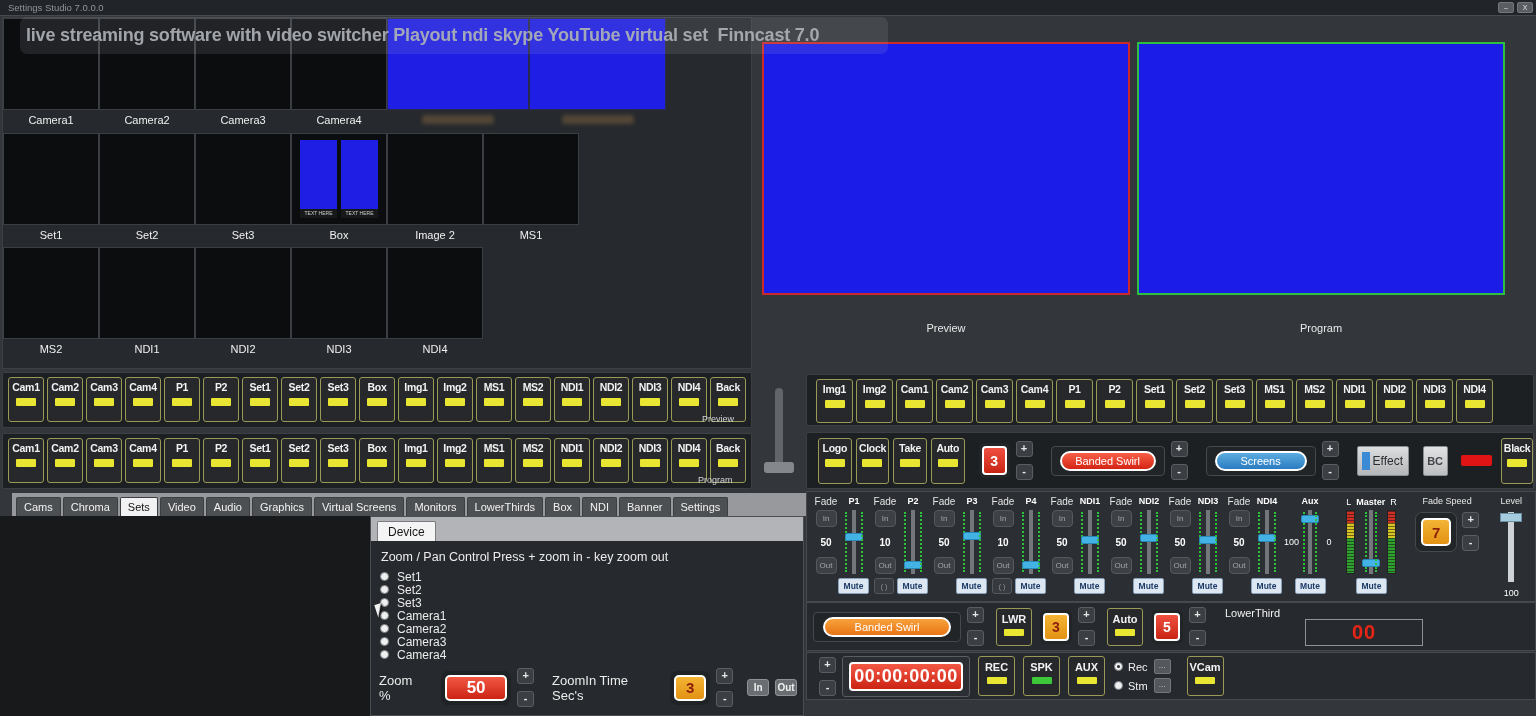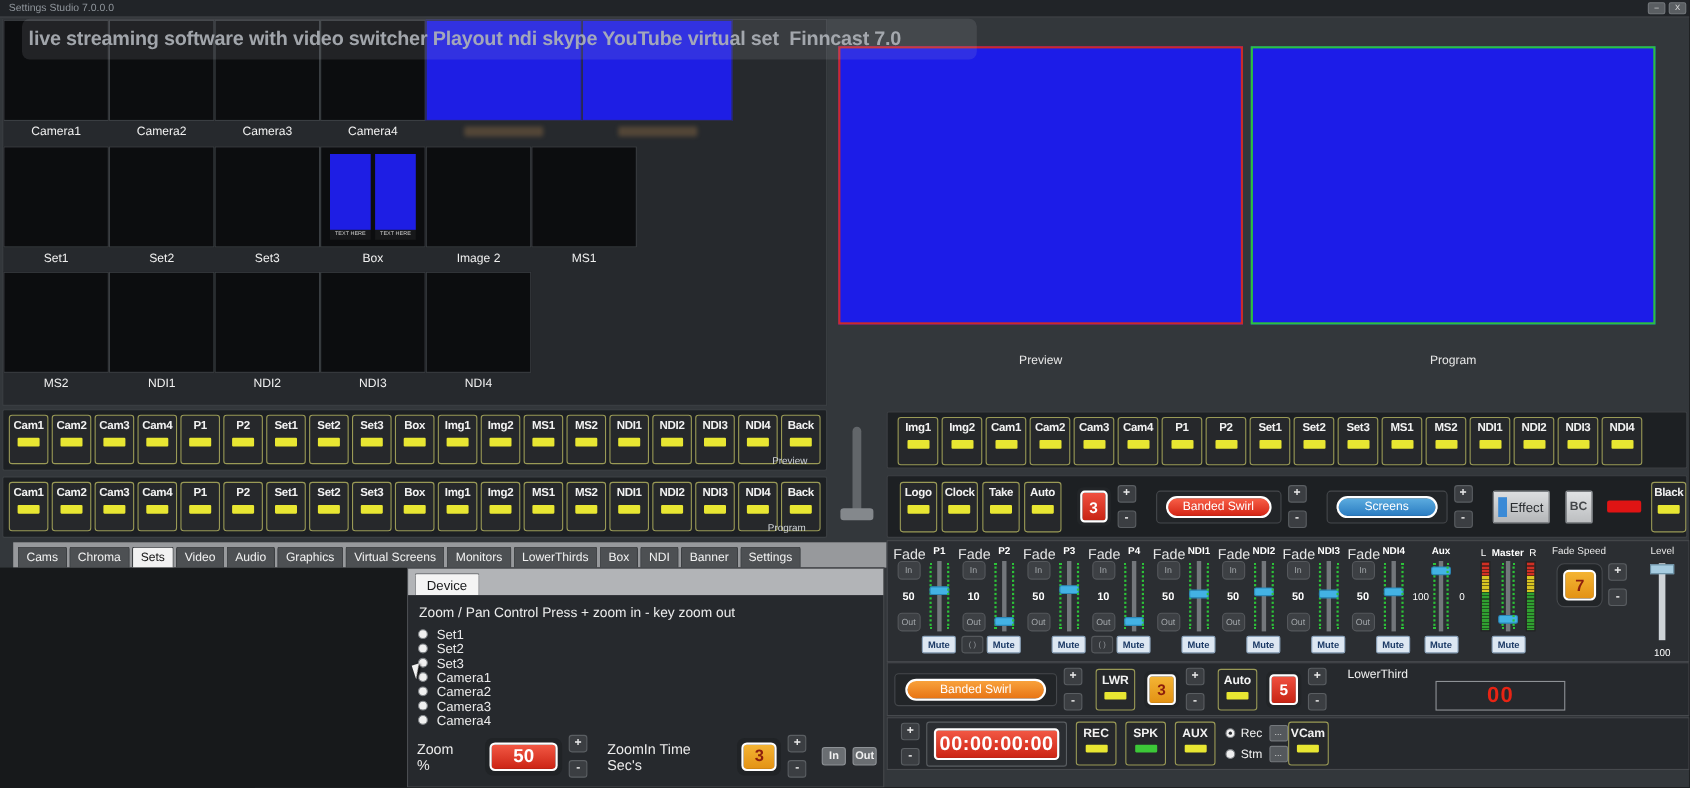--- a/index.html
+++ b/index.html
@@ -141,21 +141,21 @@
     color:#f0f0f0; font-size:10px; display:flex; align-items:center; justify-content:center; font-weight:bold; }
   .cursor { position:absolute; left:376px; top:603px; width:0; height:0; z-index:50;
     border-left:7px solid #f2f2f2; border-right:5px solid transparent; border-bottom:13px solid transparent;
     transform:rotate(-18deg); filter:drop-shadow(1px 1px 1px #000); }
 
   
   .mixer { position:absolute; left:806px; top:491px; width:730px; height:111px; background:#2b2e32;
     border:1px solid #46494d; display:flex; padding:4px 0 0 5px; }
   .mx-ch { width:59px; display:flex; flex-direction:column; }
   .mx-head { display:flex; height:12px; }
-  .mx-head .fade { width:28px; text-align:center; font-size:13px; color:#e4e4e4; }
+  .mx-head .fade { width:28px; text-align:center; font-size:10px; color:#e4e4e4; }
   .mx-head .name { width:28px; text-align:center; font-size:9px; font-weight:bold; color:#fff; }
   .mx-body { display:flex; height:64px; margin-top:2px; }
   .mx-io { width:28px; display:flex; flex-direction:column; align-items:center; justify-content:space-between; }
   .iobtn { width:21px; height:17px; background:#3d4044; border:1px solid #55585c; border-radius:4px;
     color:#a2a6aa; font-size:8px; display:flex; align-items:center; justify-content:center; }
   .mx-val { font-size:10px; font-weight:bold; color:#fff; }
   .mx-fader { width:28px; position:relative; }
   .mx-fader::before, .mx-fader::after { content:""; position:absolute; top:2px; bottom:2px; width:0;
     border-left:2px dotted #2cc438; }
   .mx-fader::before { left:5px; } .mx-fader::after { right:5px; }
@@ -176,21 +176,21 @@
   .mx-master { width:66px; display:flex; flex-direction:column; margin-left:4px; }
   .mm-head { display:flex; height:12px; align-items:center; justify-content:center; gap:5px; }
   .mm-head .lr { font-size:9px; color:#fff; } .mm-head .mid { font-size:9px; font-weight:bold; color:#fff; }
   .mm-body { display:flex; height:64px; margin-top:2px; justify-content:center; gap:5px; }
   .meter { width:9px; height:64px; border:1px solid #222;
     background-image:repeating-linear-gradient(to bottom, rgba(20,20,20,.55) 0 1px, transparent 1px 3px),
       linear-gradient(to bottom, #d03024 0 20%, #d8c422 20% 44%, #30a030 44% 100%); }
   .mm-fader { width:22px; height:64px; position:relative; }
   .mx-master .mutebtn { margin:4px auto 0; }
   .mx-fs { width:76px; margin-left:8px; display:flex; flex-direction:column; }
-  .mx-fs .cap { font-size:9px; color:#e8e8e8; height:12px; }
+  .mx-fs .cap { font-size:9px; color:#e8e8e8; text-align:center; height:12px; }
   .fs-body { display:flex; margin-top:4px; gap:5px; justify-content:center; }
   .fs-widget { background:#222528; border:1px solid #45484c; border-radius:7px; padding:5px; }
   .fs-widget .inner { width:30px; height:28px; border:2px solid #fff; border-radius:5px;
     background:linear-gradient(#f4b434,#e39214); color:#8c1e0c; font-size:15px; font-weight:bold;
     display:flex; align-items:center; justify-content:center; }
   .mx-lvl { width:50px; margin-left:4px; display:flex; flex-direction:column; align-items:center; }
   .mx-lvl .cap { font-size:9px; color:#e8e8e8; height:12px; }
   .lvl-slider { position:relative; width:24px; height:72px; margin-top:2px; }
   .lvl-track { position:absolute; left:50%; transform:translateX(-50%); top:2px; bottom:0; width:6px; background:#ced3d7; }
   .lvl-handle { position:absolute; left:50%; transform:translateX(-50%); top:3px; width:22px; height:9px;
@@ -228,21 +228,21 @@
   .botrow .smallbtn { width:37px; height:40px; margin-left:8px; }
   .botrow .smallbtn .ind.green { background:#3cc838; }
   .radiocol { margin-left:9px; display:flex; flex-direction:column; gap:7px; }
   .radioitem { display:flex; align-items:center; gap:5px; }
   .radioitem .lbl { font-size:11px; color:#f2f2f2; }
   .radio.sel { background:#f0f0f0; position:relative; }
   .radio.sel::after { content:""; position:absolute; inset:2px; border-radius:50%; background:#26292d; }
   .dotcol { margin-left:6px; display:flex; flex-direction:column; gap:4px; }
   .dotbtn { width:17px; height:15px; background:#54585c; border:1px solid #74787c; border-radius:2px;
     color:#d8d8d8; font-size:8px; line-height:12px; text-align:center; }
-  .botrow .vcam { margin-left:0; }
+  .botrow .vcam { margin-left:16px; }
 </style>
 </head>
 <body>
 
 <div id="win">
 
   <div class="titlebar">
     <span class="title">Settings Studio 7.0.0.0</span>
     <div class="winbtn min">–</div>
     <div class="winbtn close">X</div>

